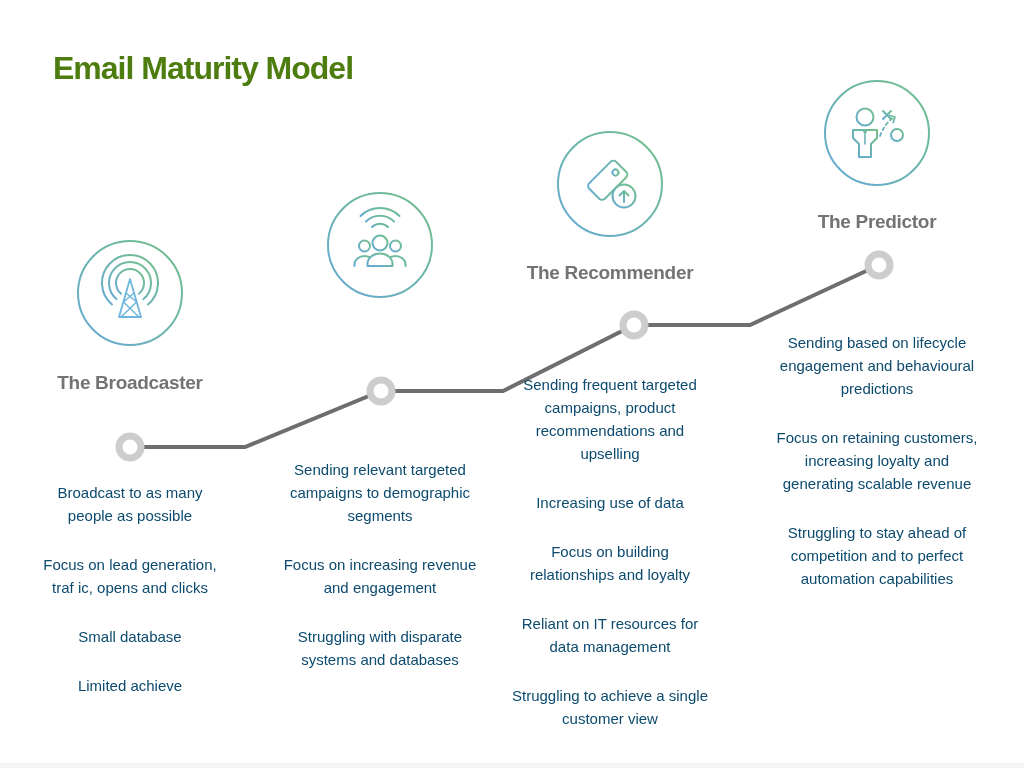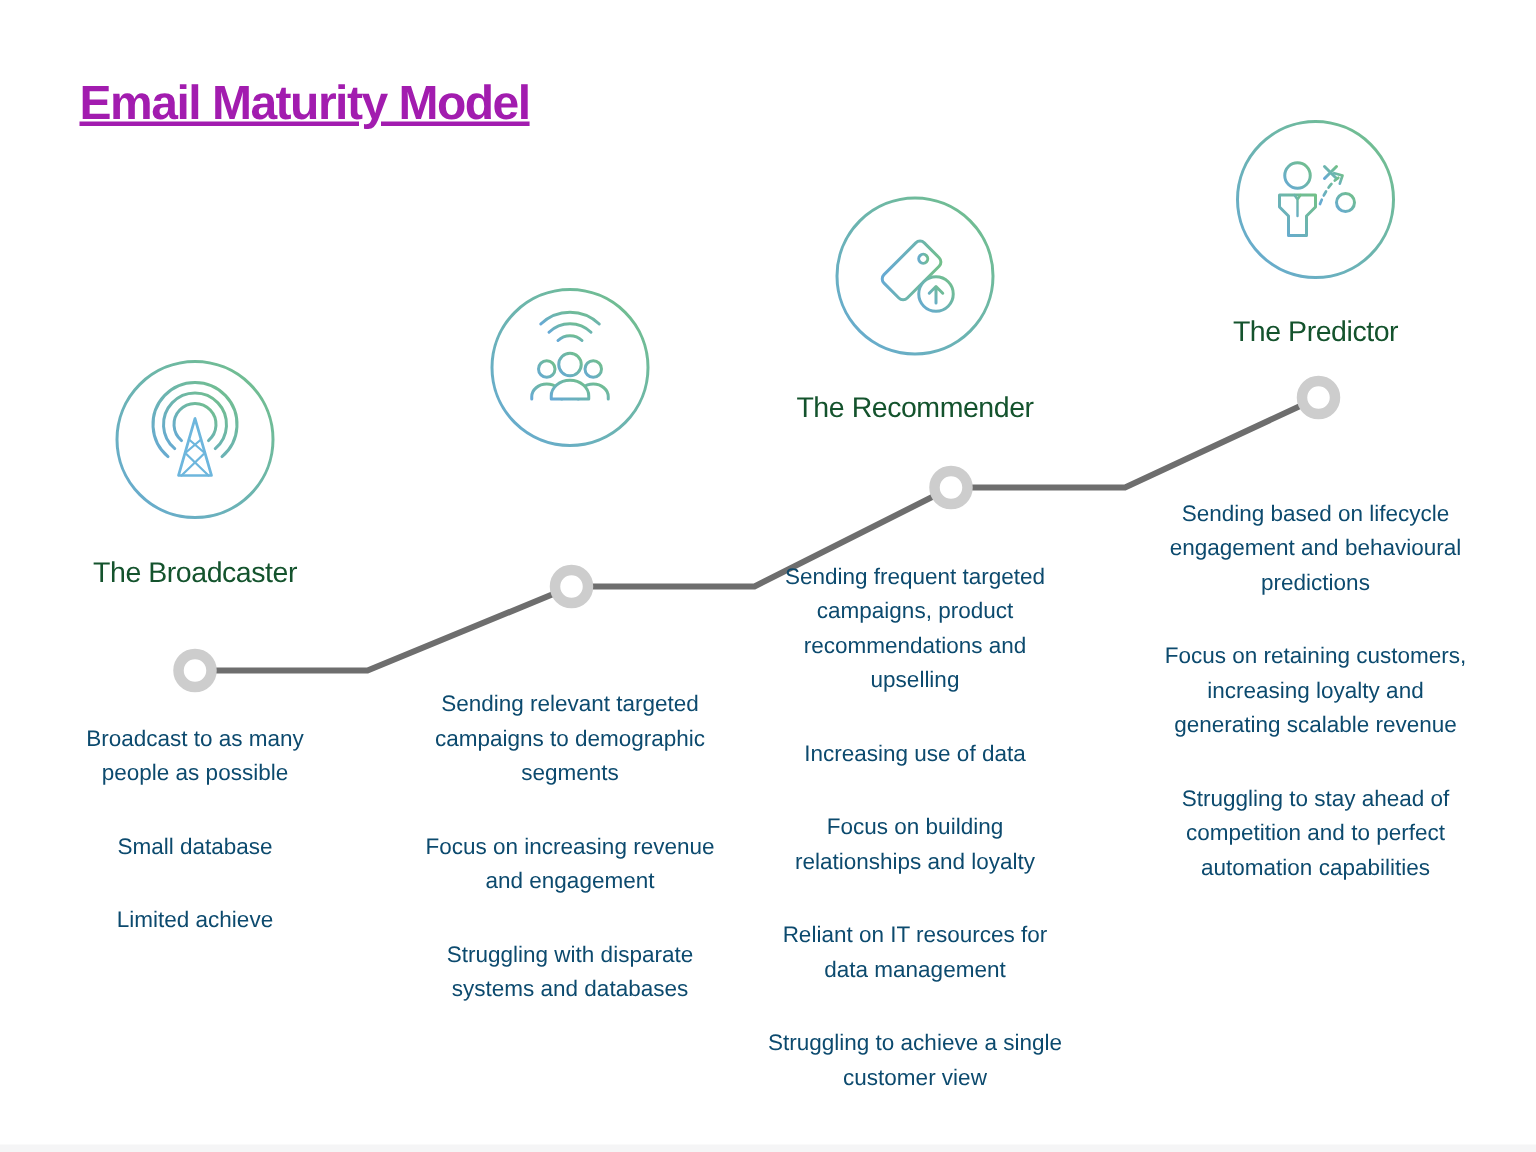--- a/index.html
+++ b/index.html
@@ -14,22 +14,21 @@
     overflow: hidden;
   }
 
   .page-title {
     position: absolute;
     left: 53px;
     top: 50px;
     font-size: 32px;
     font-weight: bold;
     letter-spacing: -1px;
-    color: #a21caf;
-    text-decoration: underline;
+    color: #4d7c0f;
   }
 
   .path-layer {
     position: absolute;
     left: 0; top: 0;
     width: 1024px; height: 768px;
   }
 
   .stage {
     position: absolute;
@@ -51,23 +50,23 @@
   .stage-0 .stage-icon { top: 238px; }
   .stage-1 .stage-icon { top: 190px; }
   .stage-2 .stage-icon { top: 129px; }
   .stage-3 .stage-icon { top: 78px; }
 
   .stage-title {
     position: absolute;
     width: 100%;
     text-align: center;
     font-size: 19px;
-    font-weight: normal;
+    font-weight: bold;
     letter-spacing: -0.3px;
-    color: #14532d;
+    color: #737373;
     white-space: nowrap;
   }
   .stage-0 .stage-title { top: 372px; }
   .stage-1 .stage-title { top: 322px; }
   .stage-2 .stage-title { top: 262px; }
   .stage-3 .stage-title { top: 211px; }
 
   .stage-bullets {
     position: absolute;
     width: 100%;
@@ -121,20 +120,21 @@
         <path d="M46 55.7 A14 14 0 1 1 64 55.7" stroke="url(#g0)" stroke-width="2"></path>
         <path d="M41.5 61.1 A21 21 0 1 1 68.5 61.1" stroke="url(#g0)" stroke-width="2"></path>
         <path d="M37 66.4 A28 28 0 1 1 73 66.4" stroke="url(#g0)" stroke-width="2"></path>
         <path d="M55 41 L44 79 L66 79 Z" stroke="#6db6dd" stroke-width="1.8"></path>
         <path d="M51 55 L61.5 64 M59 55 L48.5 64 M48.5 64 L64 79 M61.5 64 L46 79" stroke="#6db6dd" stroke-width="1.5"></path>
       </svg>
     </div>
     <div class="stage-title">The Broadcaster</div>
     <div class="stage-bullets">
       <p>Broadcast to as many people as possible</p>
+      <p>Focus on lead generation, traf ic, opens and clicks</p>
       <p>Small database</p>
       <p>Limited achieve</p>
     </div>
   </div>
 
   <div class="stage stage-1">
     <div class="stage-icon">
       <svg width="110" height="110" viewBox="0 0 110 110" fill="none" stroke-linecap="round" stroke-linejoin="round">
         <defs>
           <linearGradient id="g1" x1="0" y1="1" x2="1" y2="0">

